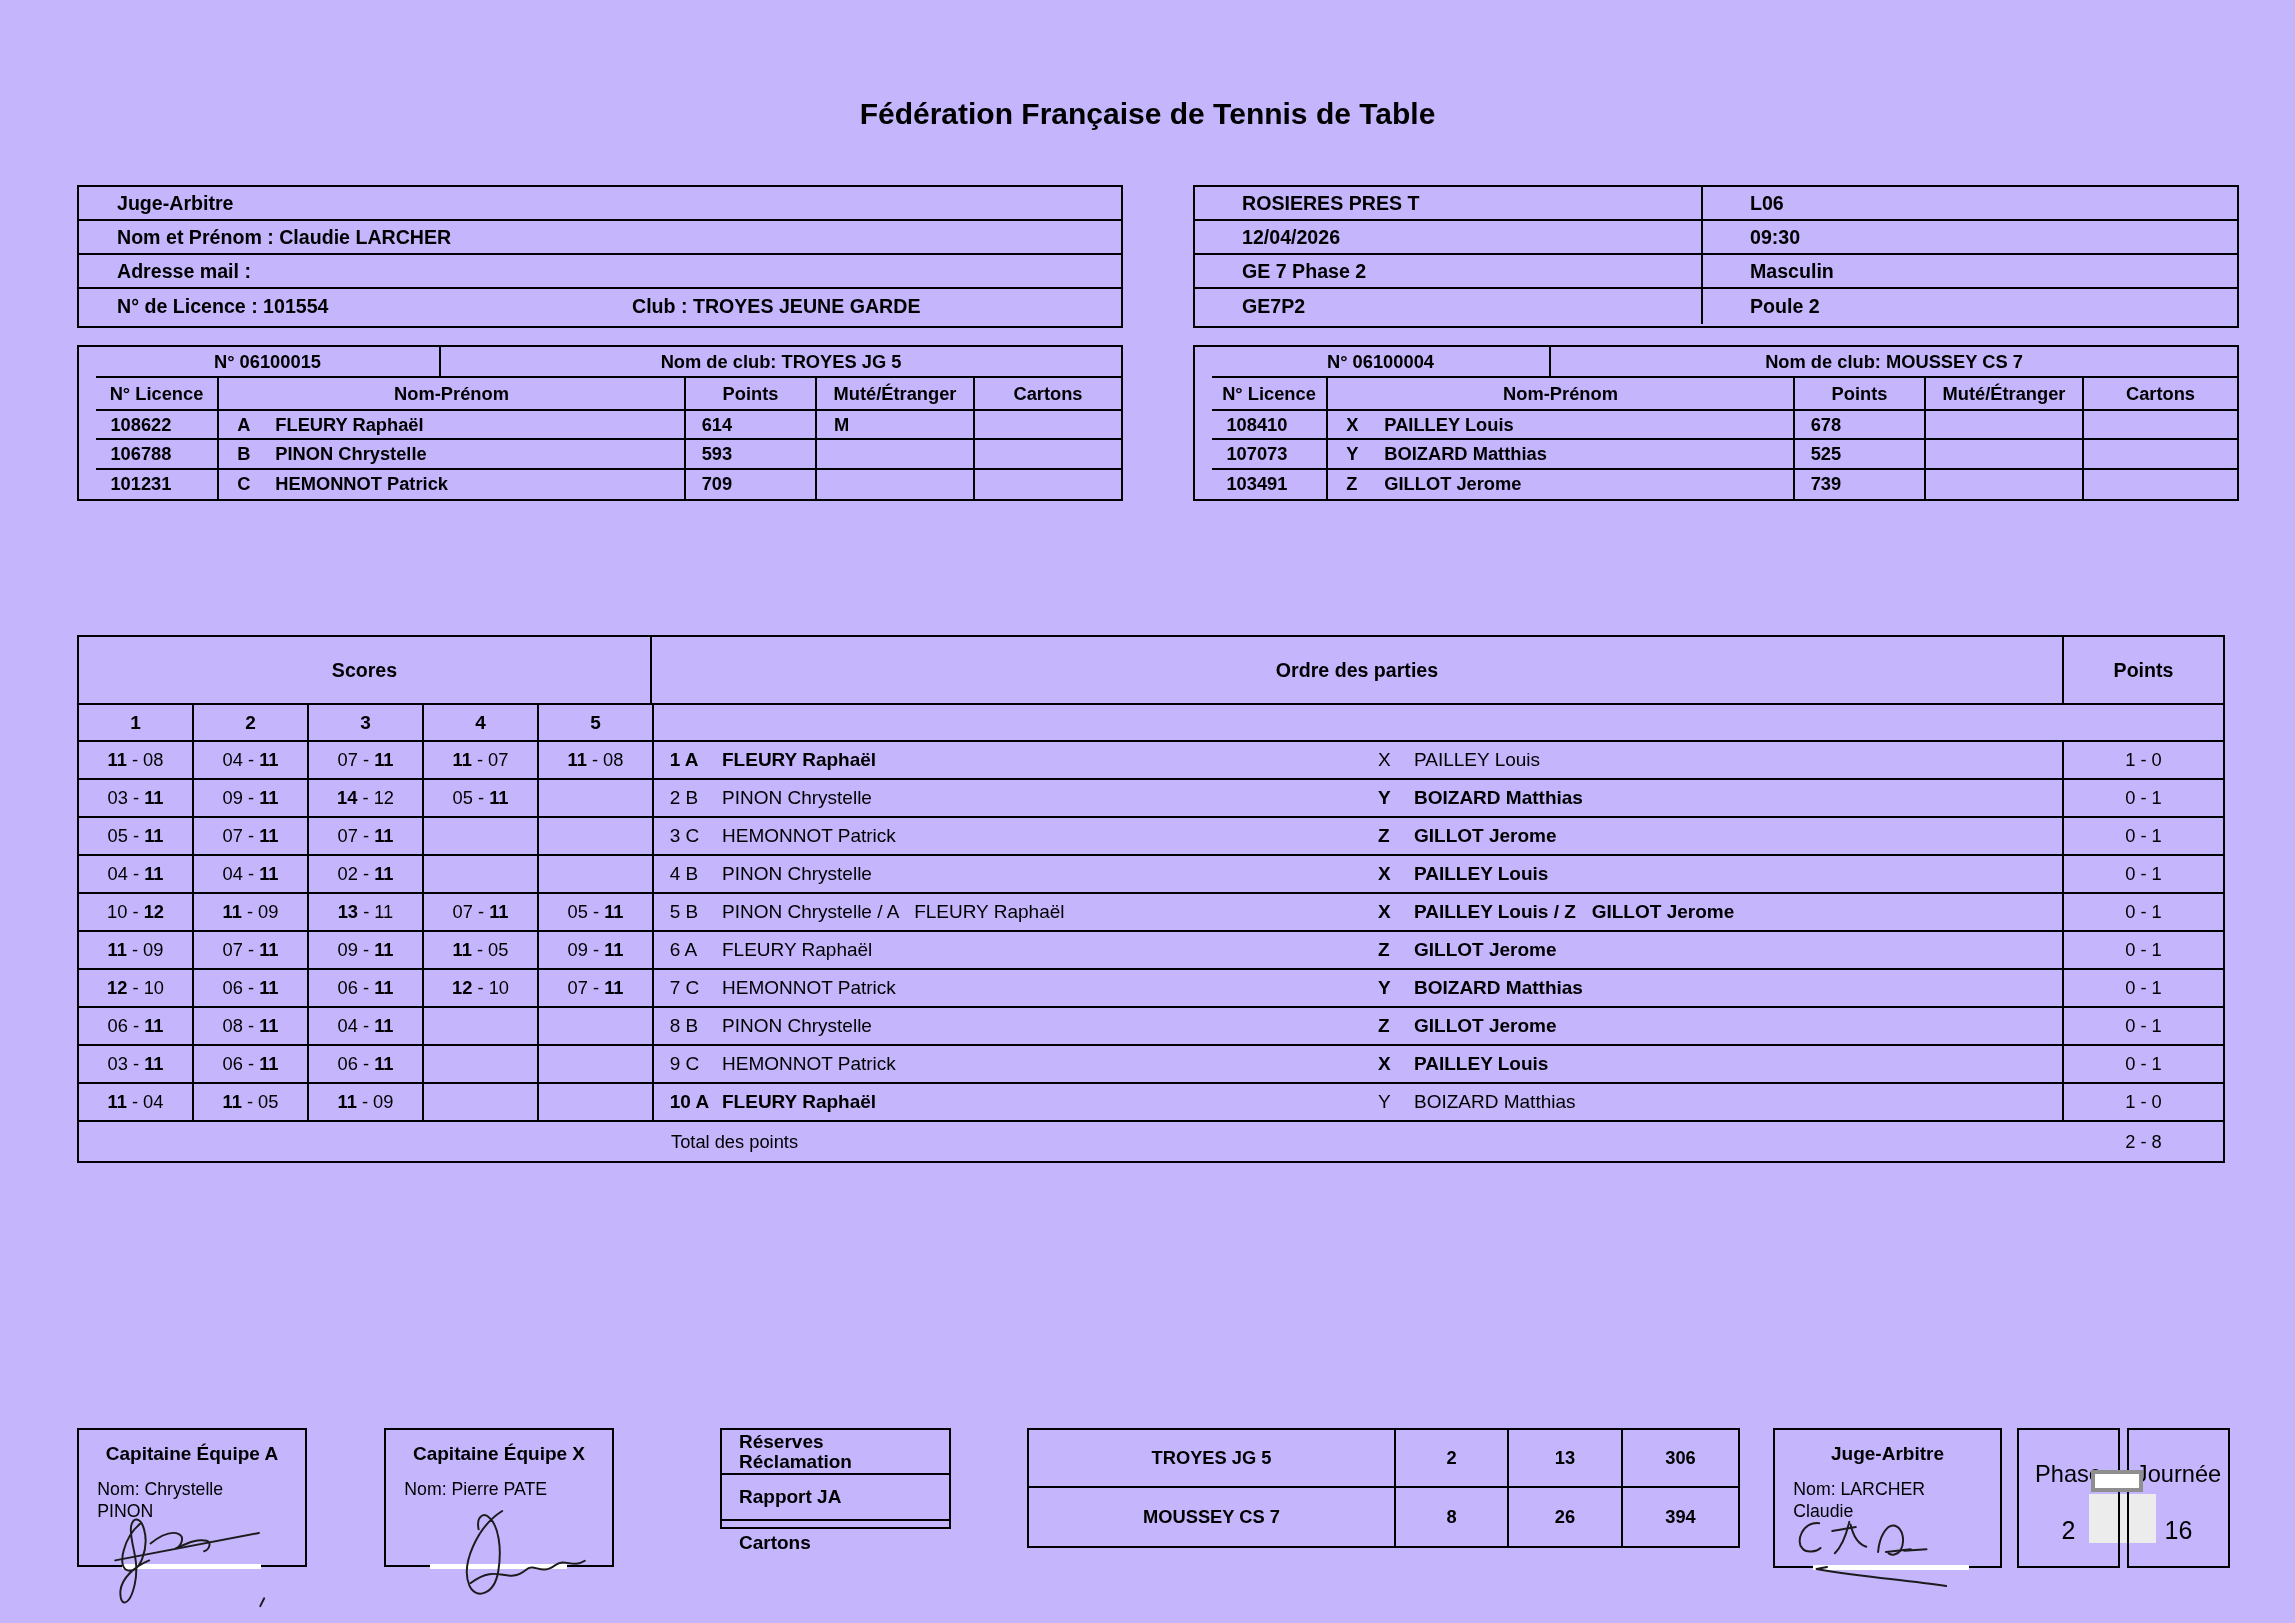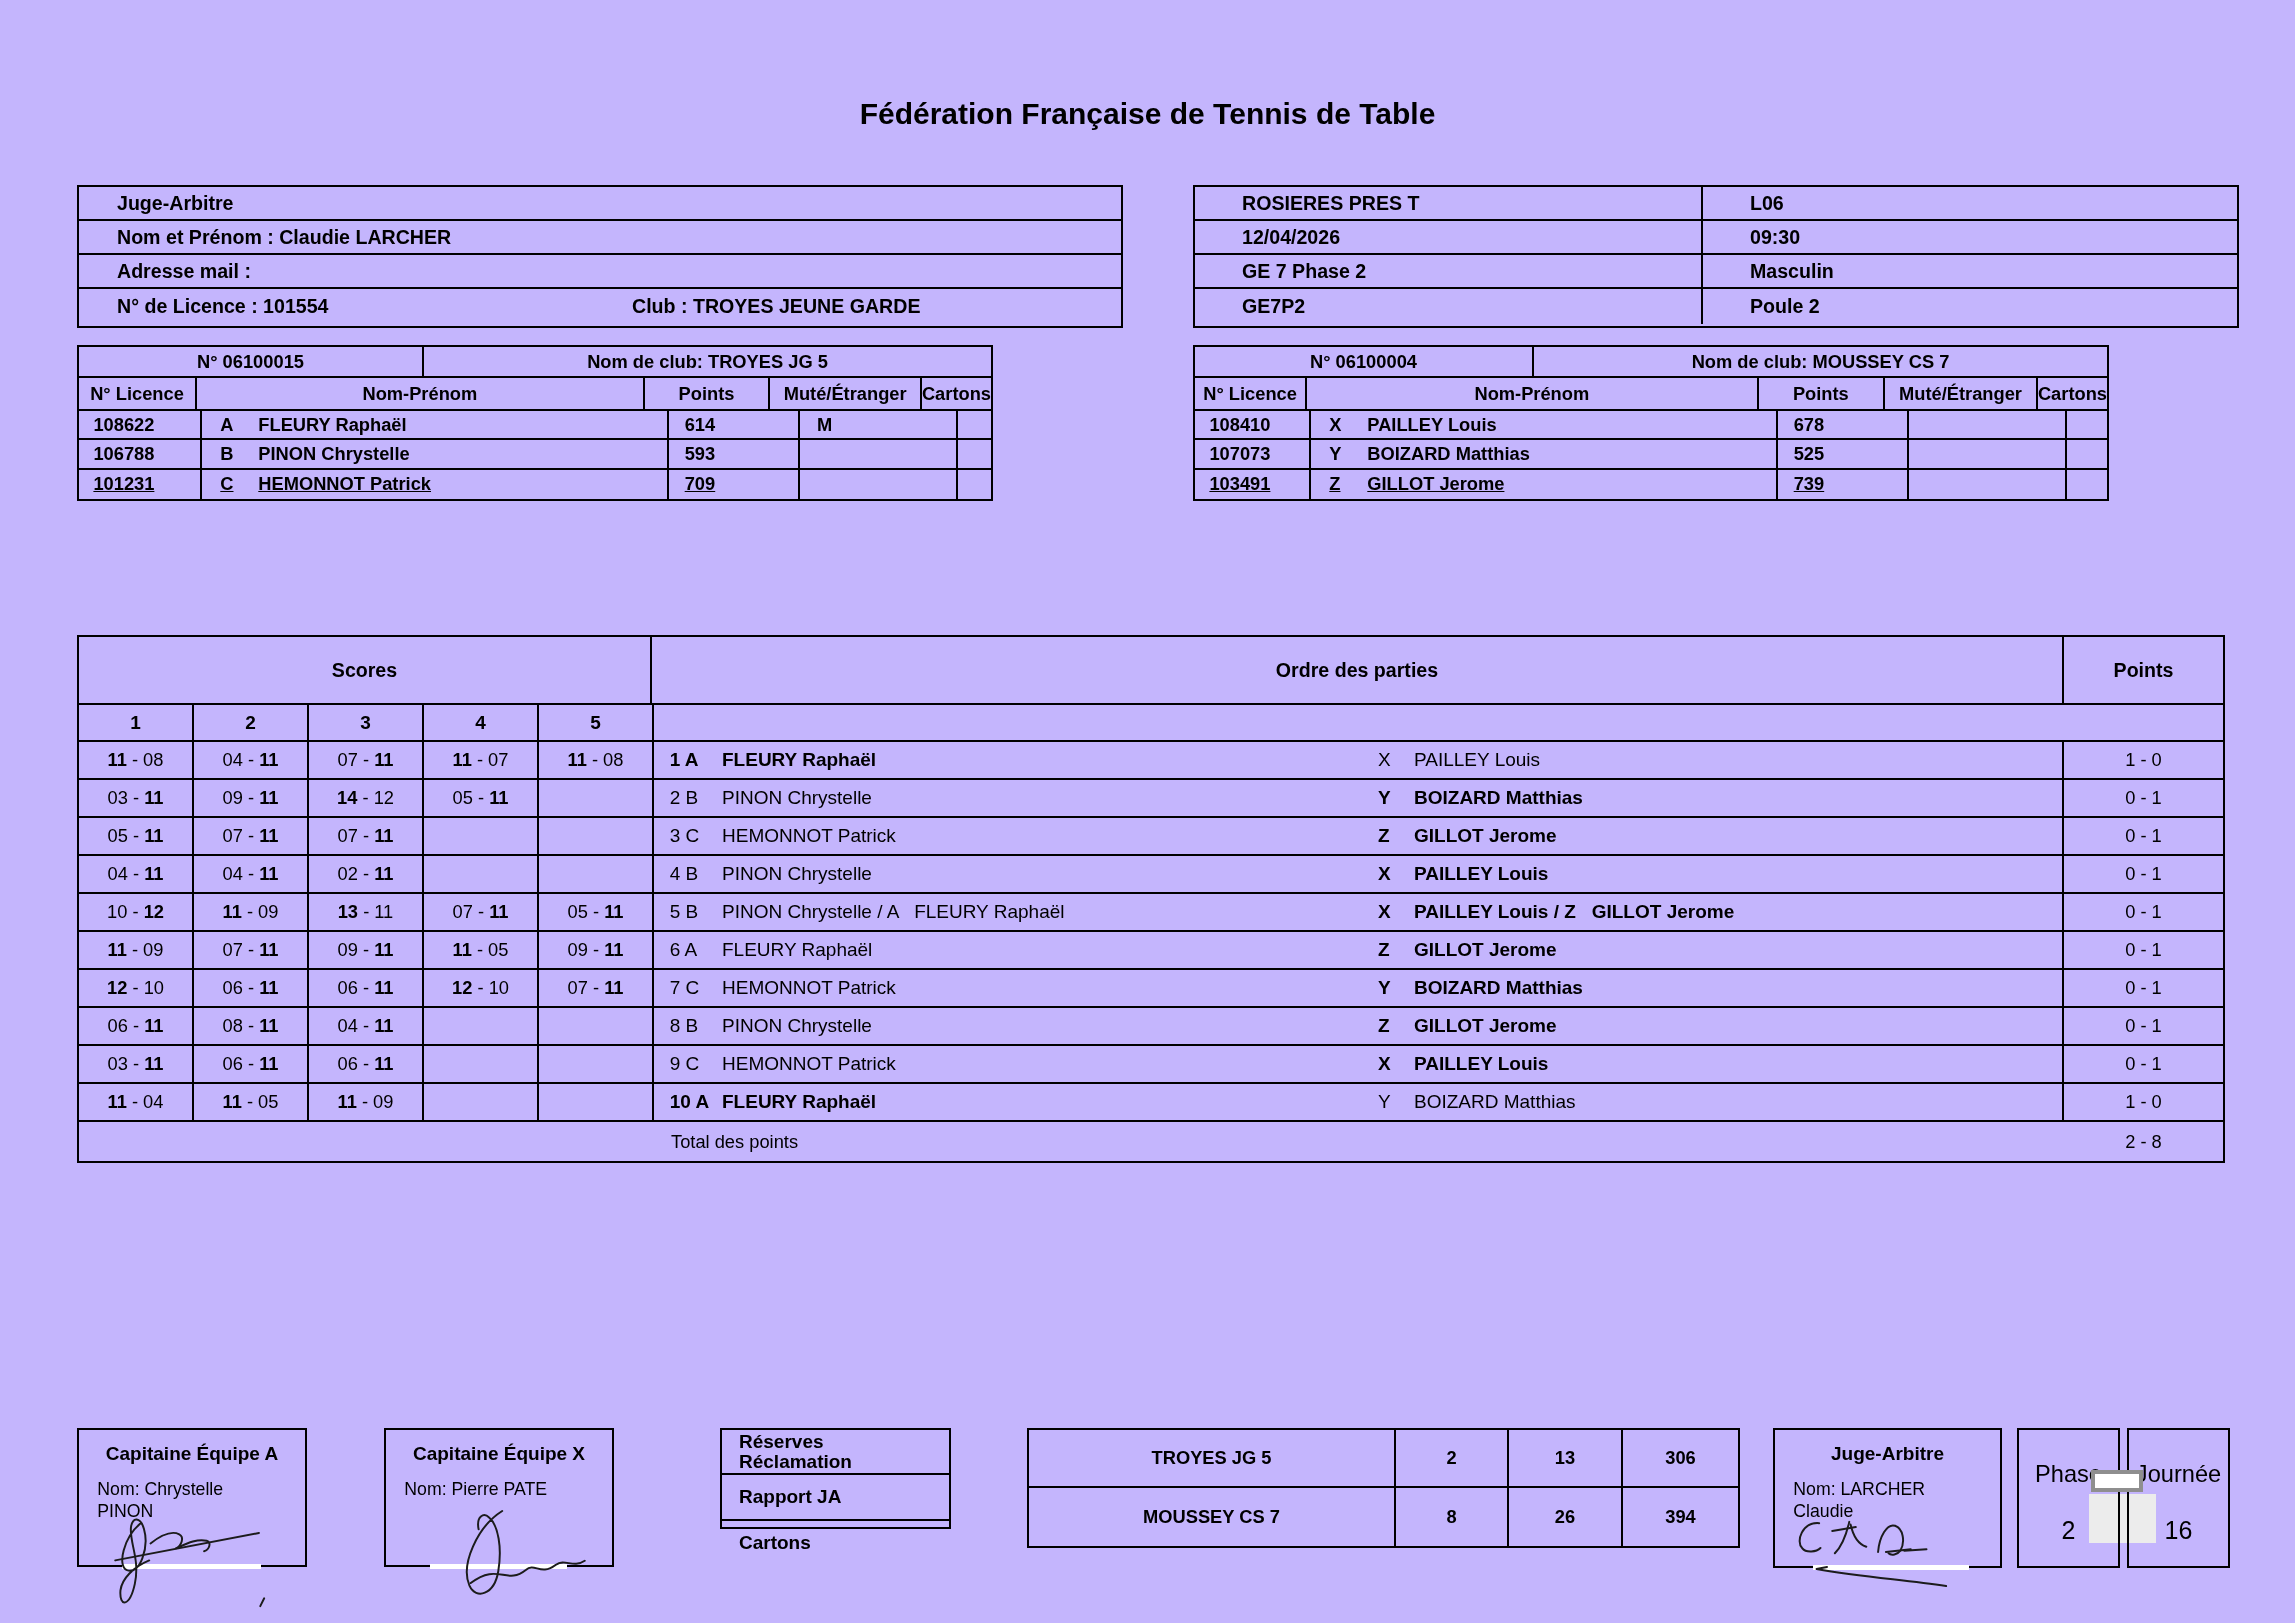--- a/index.html
+++ b/index.html
@@ -24,24 +24,24 @@
         padding-left:38px;font-size:19.6px;font-weight:700;position:relative;}
   .jrow:last-child{border-bottom:none;height:35px;}
   .jclub{position:absolute;left:553px;}
   .mbox{left:1193px;top:185px;width:1046px;height:143px;}
   .mrow2{height:34px;border-bottom:2px solid #000;display:flex;font-size:19.6px;font-weight:700;}
   .mrow2:last-child{border-bottom:none;height:35px;}
   .mrow2 .c1{width:508px;border-right:2px solid #000;display:flex;align-items:center;padding-left:47px;}
   .mrow2 .c2{flex:1;display:flex;align-items:center;padding-left:47px;}
 
   
-  .tteam{top:345px;width:916px;font-weight:700;font-size:18.3px;}
+  .tteam{top:345px;width:1046px;font-weight:700;font-size:18.3px;padding-left:17px;}
   .t1{left:77px;} .t2{left:1193px;}
   .trow{display:flex;border-bottom:2px solid #000;height:29.4px;align-items:stretch;}
-  .trow:last-child{border-bottom:none;text-decoration:underline;}
+  .trow:last-child{border-bottom:none;}
   .trow-club{height:31px;} .trow-head{height:33px;}
   .tcell{border-right:2px solid #000;display:flex;align-items:center;}
   .tcell:last-child{border-right:none;}
   .cc{justify-content:center;text-align:center;}
   .t1 .w-num{width:345px;} .t2 .w-num{width:339px;}
   .t1 .w-lic{width:123px;} .t2 .w-lic{width:116px;}
   .t1 .w-name{width:467px;} .t2 .w-name{width:467px;}
   .w-pts{width:131px;} .w-mut{width:158px;} .w-car{flex:1;}
   .fx1{flex:1;}
   .plic{padding-left:14.4px;} .ppts{padding-left:15.7px;} .pmut{padding-left:17px;}

